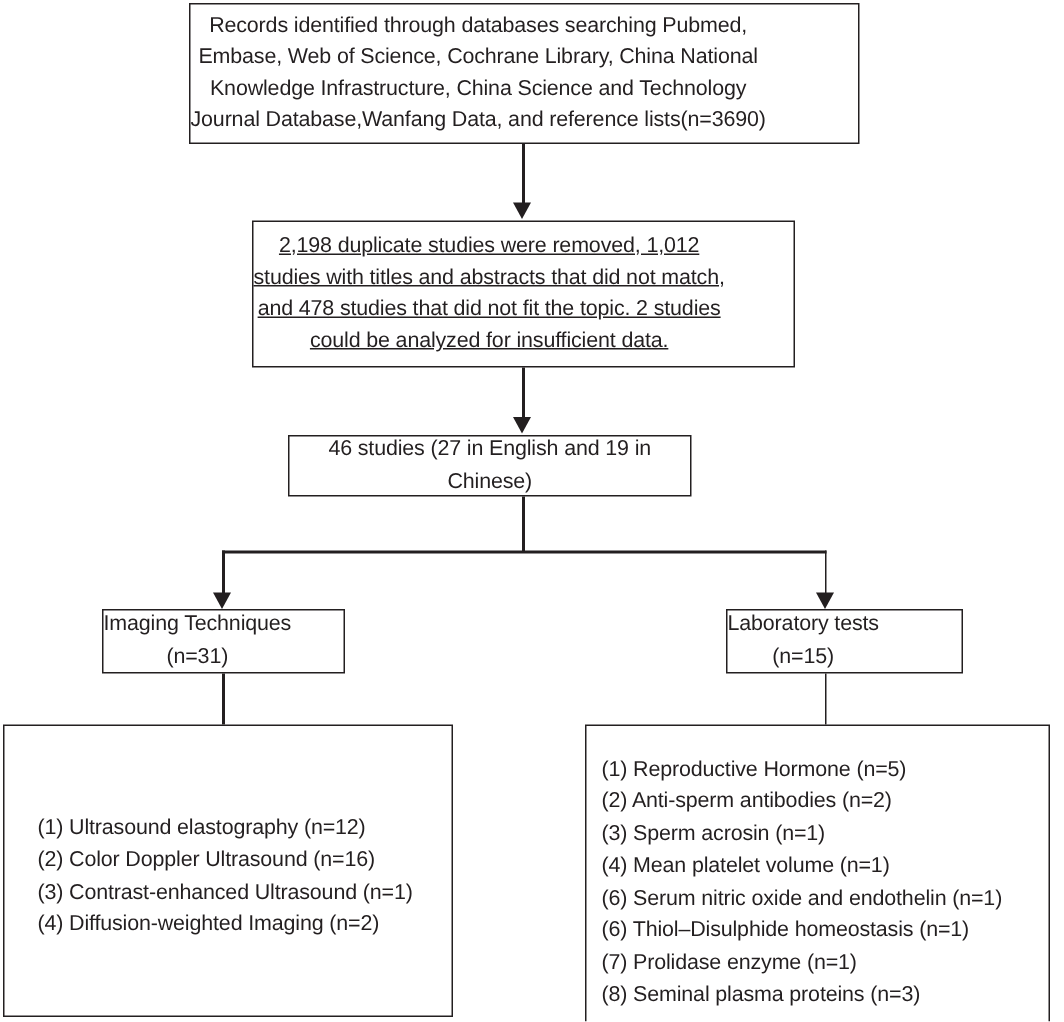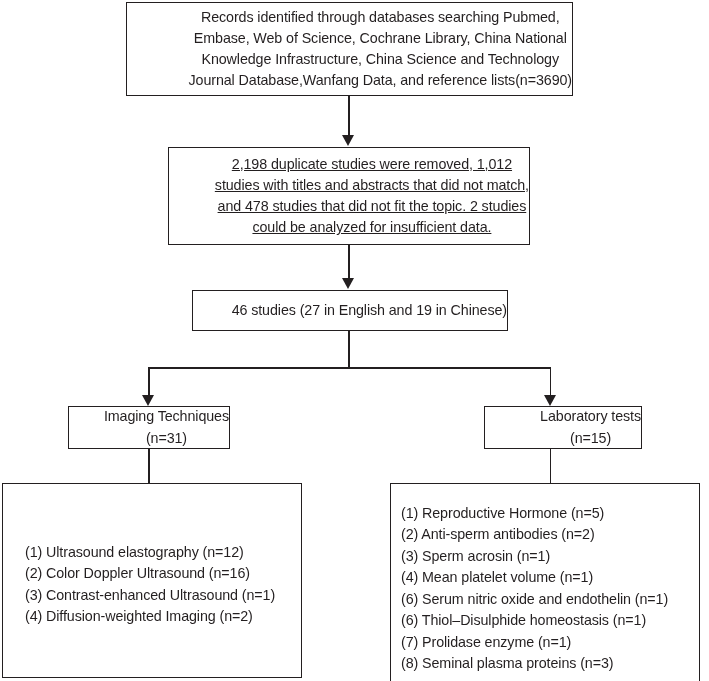--- a/index.html
+++ b/index.html
@@ -17,21 +17,21 @@
     color: #231f20;
     overflow: hidden;
   }
   .box {
     position: absolute;
     box-sizing: border-box;
     border: 1.6px solid #231f20;
     background: #ffffff;
     display: flex;
     align-items: center;
-    justify-content: flex-end;
+    justify-content: flex-start;
   }
   .box-text {
     font-size: 14.3px;
     line-height: 1.48;
     text-align: center;
     white-space: pre-line;
     letter-spacing: -0.1px;
   }
   .list-box {
     align-items: flex-start;
@@ -62,21 +62,21 @@
     width: 0;
     height: 0;
     border-left: 6.5px solid transparent;
     border-right: 6.5px solid transparent;
     border-top: 11px solid #231f20;
   }
 
   
   #box-identification { left: 126px;  top: 2px;   width: 447px; height: 94px; }
   #box-exclusion      { left: 168px;  top: 147px; width: 362px; height: 98px; text-decoration: underline; }
-  #box-included       { left: 192px;  top: 290px; width: 316px; height: 41px; }
+  #box-included       { left: 192px;  top: 290px; width: 269px; height: 41px; }
   #box-imaging        { left: 68px;   top: 406px; width: 162px; height: 43px; }
   #box-laboratory     { left: 472px;  top: 406px; width: 158px; height: 43px; margin-left: 12px; }
   #box-imaging-list   { left: 2px;    top: 483px; width: 300px; height: 195px; padding: 58px 0 0 22px; }
   #box-laboratory-list{ left: 390px;  top: 483px; width: 310px; height: 243px; padding: 19px 0 0 10px; }
 </style>
 </head>
 <body>
 
 <div id="canvas">
 

